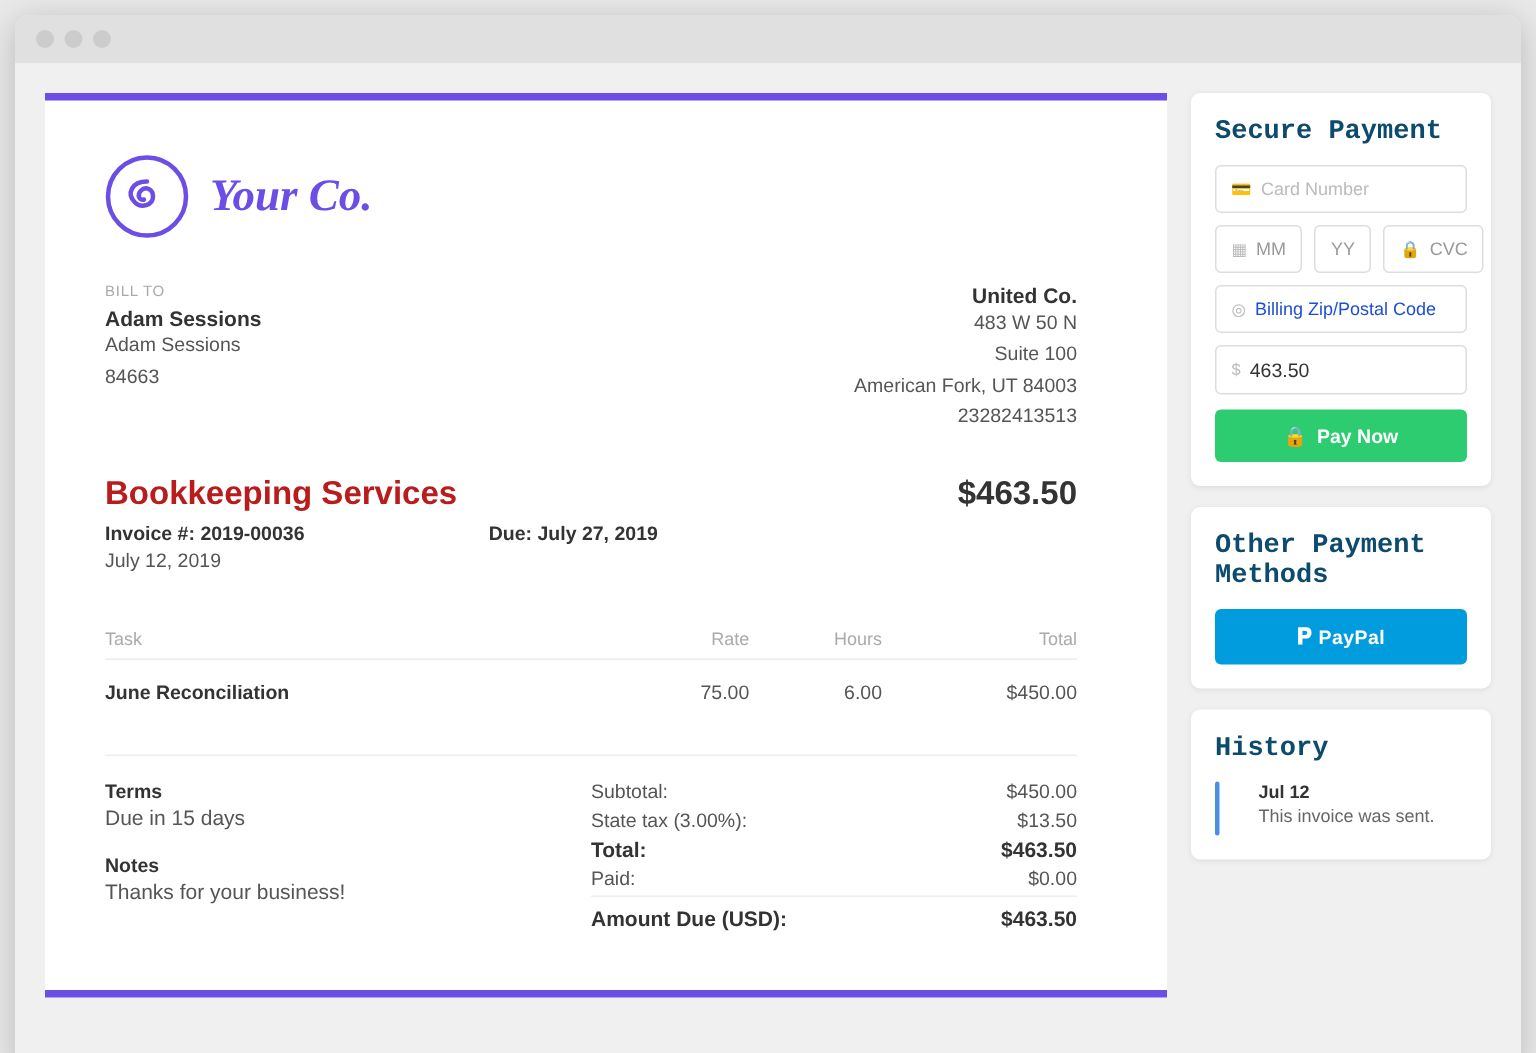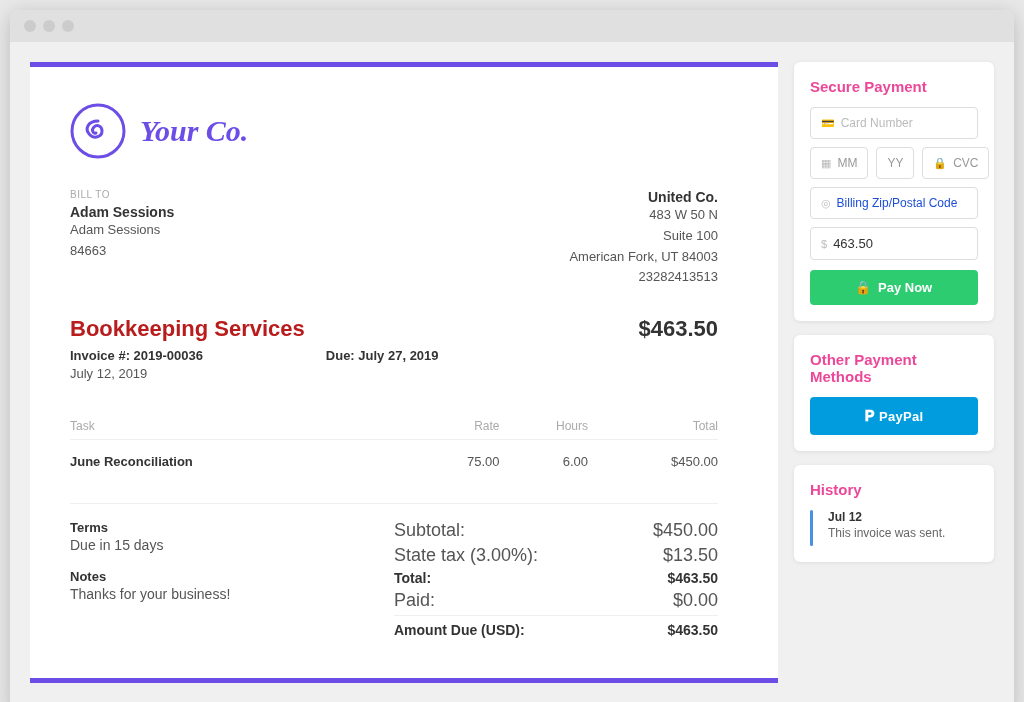--- a/index.html
+++ b/index.html
@@ -154,21 +154,21 @@
       color: #333;
       margin-bottom: 2px;
     }
     .footer-sub {
       font-size: 14px;
       color: #555;
     }
     .summary-row {
       display: flex;
       justify-content: space-between;
-      font-size: 18px;
+      font-size: 13px;
       color: #555;
       margin-bottom: 4px;
     }
     .summary-row.bold {
       font-weight: 700;
       color: #333;
       font-size: 14px;
     }
     .summary-row.total-due {
       font-weight: 700;
@@ -185,24 +185,25 @@
       flex-direction: column;
       gap: 14px;
     }
     .panel-card {
       background: #fff;
       border-radius: 6px;
       padding: 16px;
       box-shadow: 0 1px 4px rgba(0,0,0,0.08);
     }
     .panel-title {
-      font-size: 15px;
-      font-weight: 700;
-      color: #ec4899;
+      font-size: 18px;
+      font-weight: 700;
+      color: #0c4a6e;
       margin-bottom: 12px;
+      font-family: Liberation Mono, monospace;
     }
     .form-input {
       width: 100%;
       border: 1px solid #ddd;
       border-radius: 4px;
       padding: 8px 10px;
       font-size: 12px;
       color: #999;
       margin-bottom: 8px;
       outline: none;
@@ -264,21 +265,21 @@
       font-weight: 700;
       cursor: pointer;
       display: flex;
       align-items: center;
       justify-content: center;
       gap: 4px;
       letter-spacing: 0.3px;
     }
     .history-item {
       display: flex;
-      gap: 15px;
+      gap: 26px;
       align-items: flex-start;
     }
     .history-bar {
       width: 3px;
       min-height: 36px;
       background: #4a90e2;
       border-radius: 2px;
       flex-shrink: 0;
     }
     .history-date {

